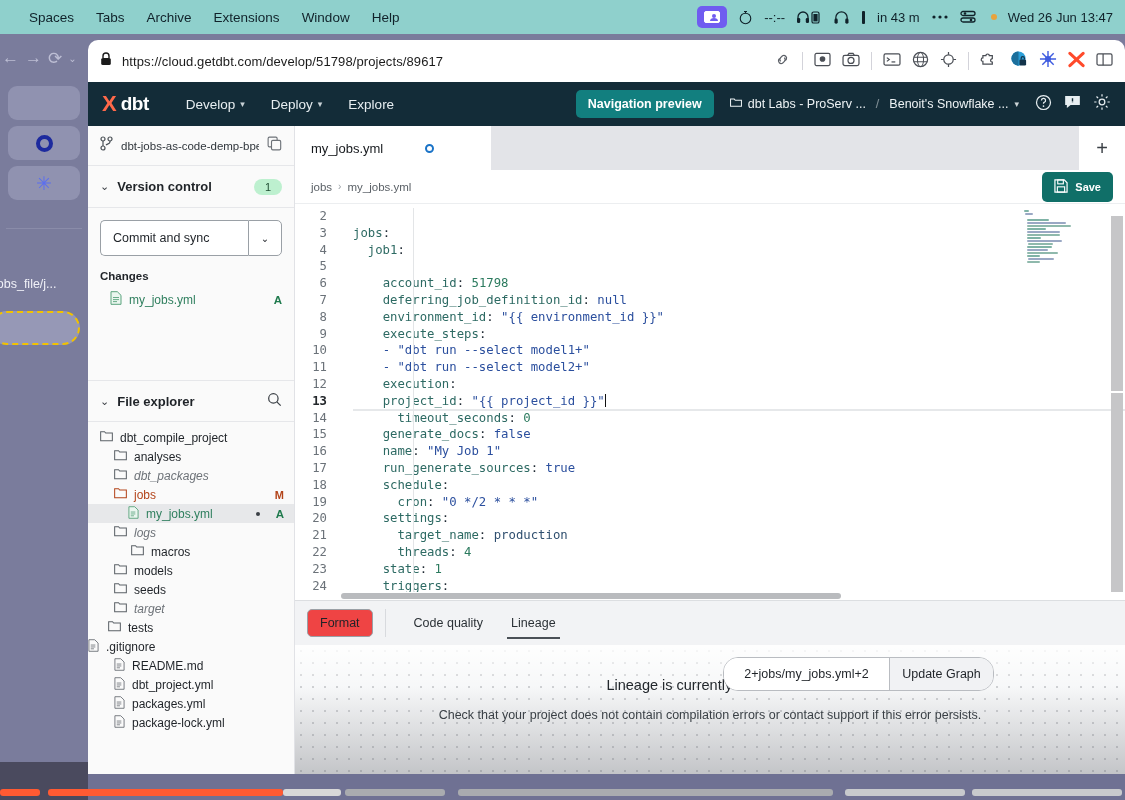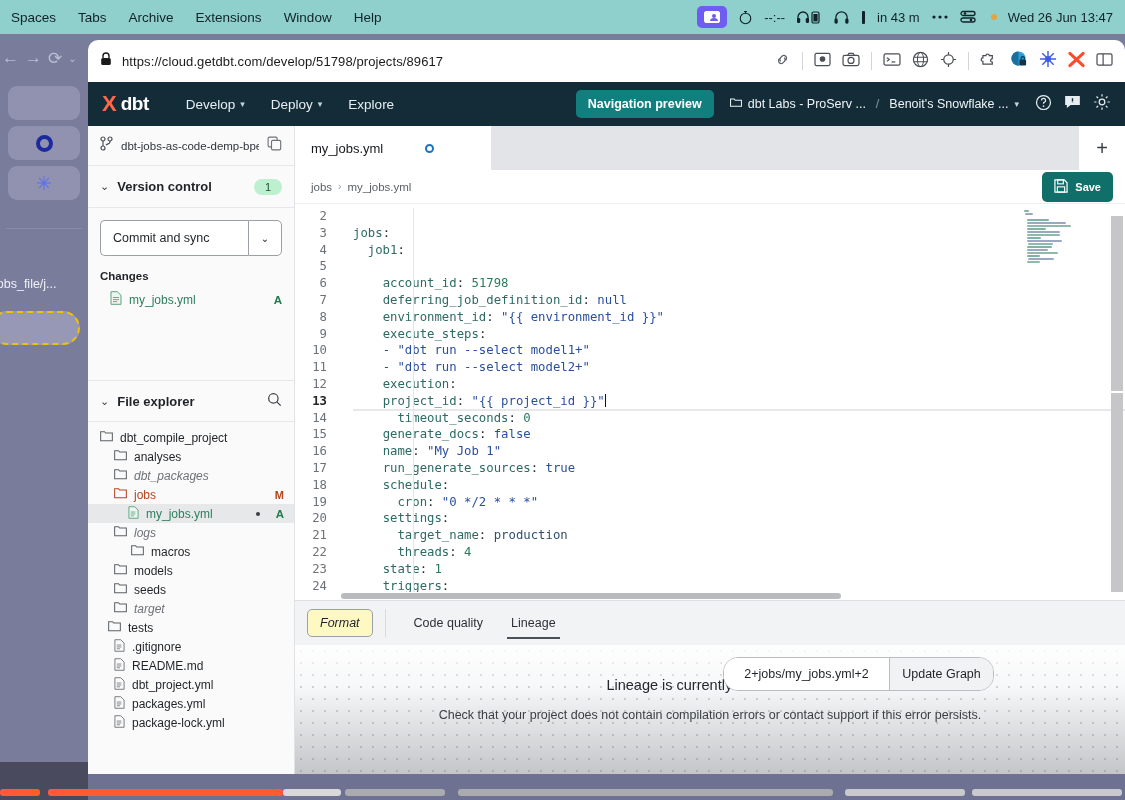--- a/index.html
+++ b/index.html
@@ -8,21 +8,21 @@
     font-family: "Liberation Sans", sans-serif;
     overflow: hidden;
     background: #6f7193;
   }
   #root { position: relative; width: 1125px; height: 800px; }
 
   
   .menubar {
     position: absolute; top: 0; left: 0; width: 1125px; height: 34px;
     background: #8fd0cc; display: flex; align-items: center;
-    font-size: 13.5px; color: #10222a;
+    font-size: 13.5px; color: #10222a; padding-left: 18px;
   }
   .menubar .mi { padding: 0 11px; white-space: nowrap; }
   .menubar .spacer { flex: 1; }
   .mb-right { display: flex; align-items: center; gap: 11px; padding-right: 12px; }
   .mb-icon { display: inline-flex; align-items: center; justify-content: center; }
   .screen-badge {
     width: 30px; height: 22px; border-radius: 5px; background: #6f5cf0;
     display: flex; align-items: center; justify-content: center;
   }
   .mb-text { font-size: 13px; color: #10222a; white-space: nowrap; }
@@ -167,22 +167,22 @@
   .mm-line { height: 2px; margin: 1px 0 1px 3px; border-radius: 1px; }
   .vscroll { position: absolute; top: 6px; right: 2px; width: 12px; bottom: 0; }
   .vthumb { position: absolute; left: 0; width: 12px; background: #c6c6c8; }
   .hscroll-row { height: 8px; background: #fff; position: relative; }
   .hthumb { position: absolute; left: 46px; top: 1px; height: 6px; width: 500px; background: #b9bbbe; border-radius: 3px; }
 
   
   .bottom-panel { height: 174px; background: #f2f3f5; border-top: 1px solid #dcdee1; display: flex; flex-direction: column; }
   .bp-tabs { height: 44px; display: flex; align-items: center; padding-left: 12px; background: #f2f3f5; }
   .fmt-btn {
-    border: 1px solid #9aa0a6; border-radius: 5px; background: #fef9c3;
-    font-size: 12.5px; color: #1f2328; padding: 6px 12px; margin-right: 12px; font-style: italic;
+    border: 1px solid #9aa0a6; border-radius: 5px; background: #ef4444;
+    font-size: 12.5px; color: #1f2328; padding: 6px 12px; margin-right: 12px;
   }
   .bp-div { width: 1px; height: 28px; background: #d8dade; margin-right: 14px; }
   .bp-tab { font-size: 12.5px; color: #2b3136; padding: 0 14px; height: 44px; display: flex; align-items: center; position: relative;}
   .bp-tab.active::after {
     content: ""; position: absolute; left: 10px; right: 10px; bottom: 6px; height: 2px; background: #4a5056;
   }
   .bp-canvas {
     flex: 1; position: relative;
     background-image: radial-gradient(#c9cbce 1px, transparent 1px);
     background-size: 12px 12px;
@@ -564,21 +564,21 @@
                 <path d="M0.7 11V1.4h4.2l1.2 1.4h7.2V11z" fill="none" stroke="#5b6167" stroke-width="1.1"></path>
               </svg></span>
             <span class="nm ital">target</span>
           </div>
           <div class="t-row" style="padding-left: 20px;">
             <span><svg width="13" height="12" viewBox="0 0 14 12">
                 <path d="M0.7 11V1.4h4.2l1.2 1.4h7.2V11z" fill="none" stroke="#5b6167" stroke-width="1.1"></path>
               </svg></span>
             <span class="nm">tests</span>
           </div>
-          <div class="t-row" style="padding-left: 26px;">
+          <div class="t-row" style="">
             <span><svg width="11" height="13" viewBox="0 0 12 14">
                 <path d="M1 .7h6.3L11 4.3v9H1z" fill="none" stroke="#6d7278" stroke-width="1"></path>
                 <path d="M3 6.5h5M3 8.6h5M3 10.6h3.5" stroke="#6d7278" stroke-width=".9"></path>
               </svg></span>
             <span class="nm">.gitignore</span>
           </div>
           <div class="t-row" style="padding-left: 26px;">
             <span><svg width="11" height="13" viewBox="0 0 12 14">
                 <path d="M1 .7h6.3L11 4.3v9H1z" fill="none" stroke="#6d7278" stroke-width="1"></path>
                 <path d="M3 6.5h5M3 8.6h5M3 10.6h3.5" stroke="#6d7278" stroke-width=".9"></path>

